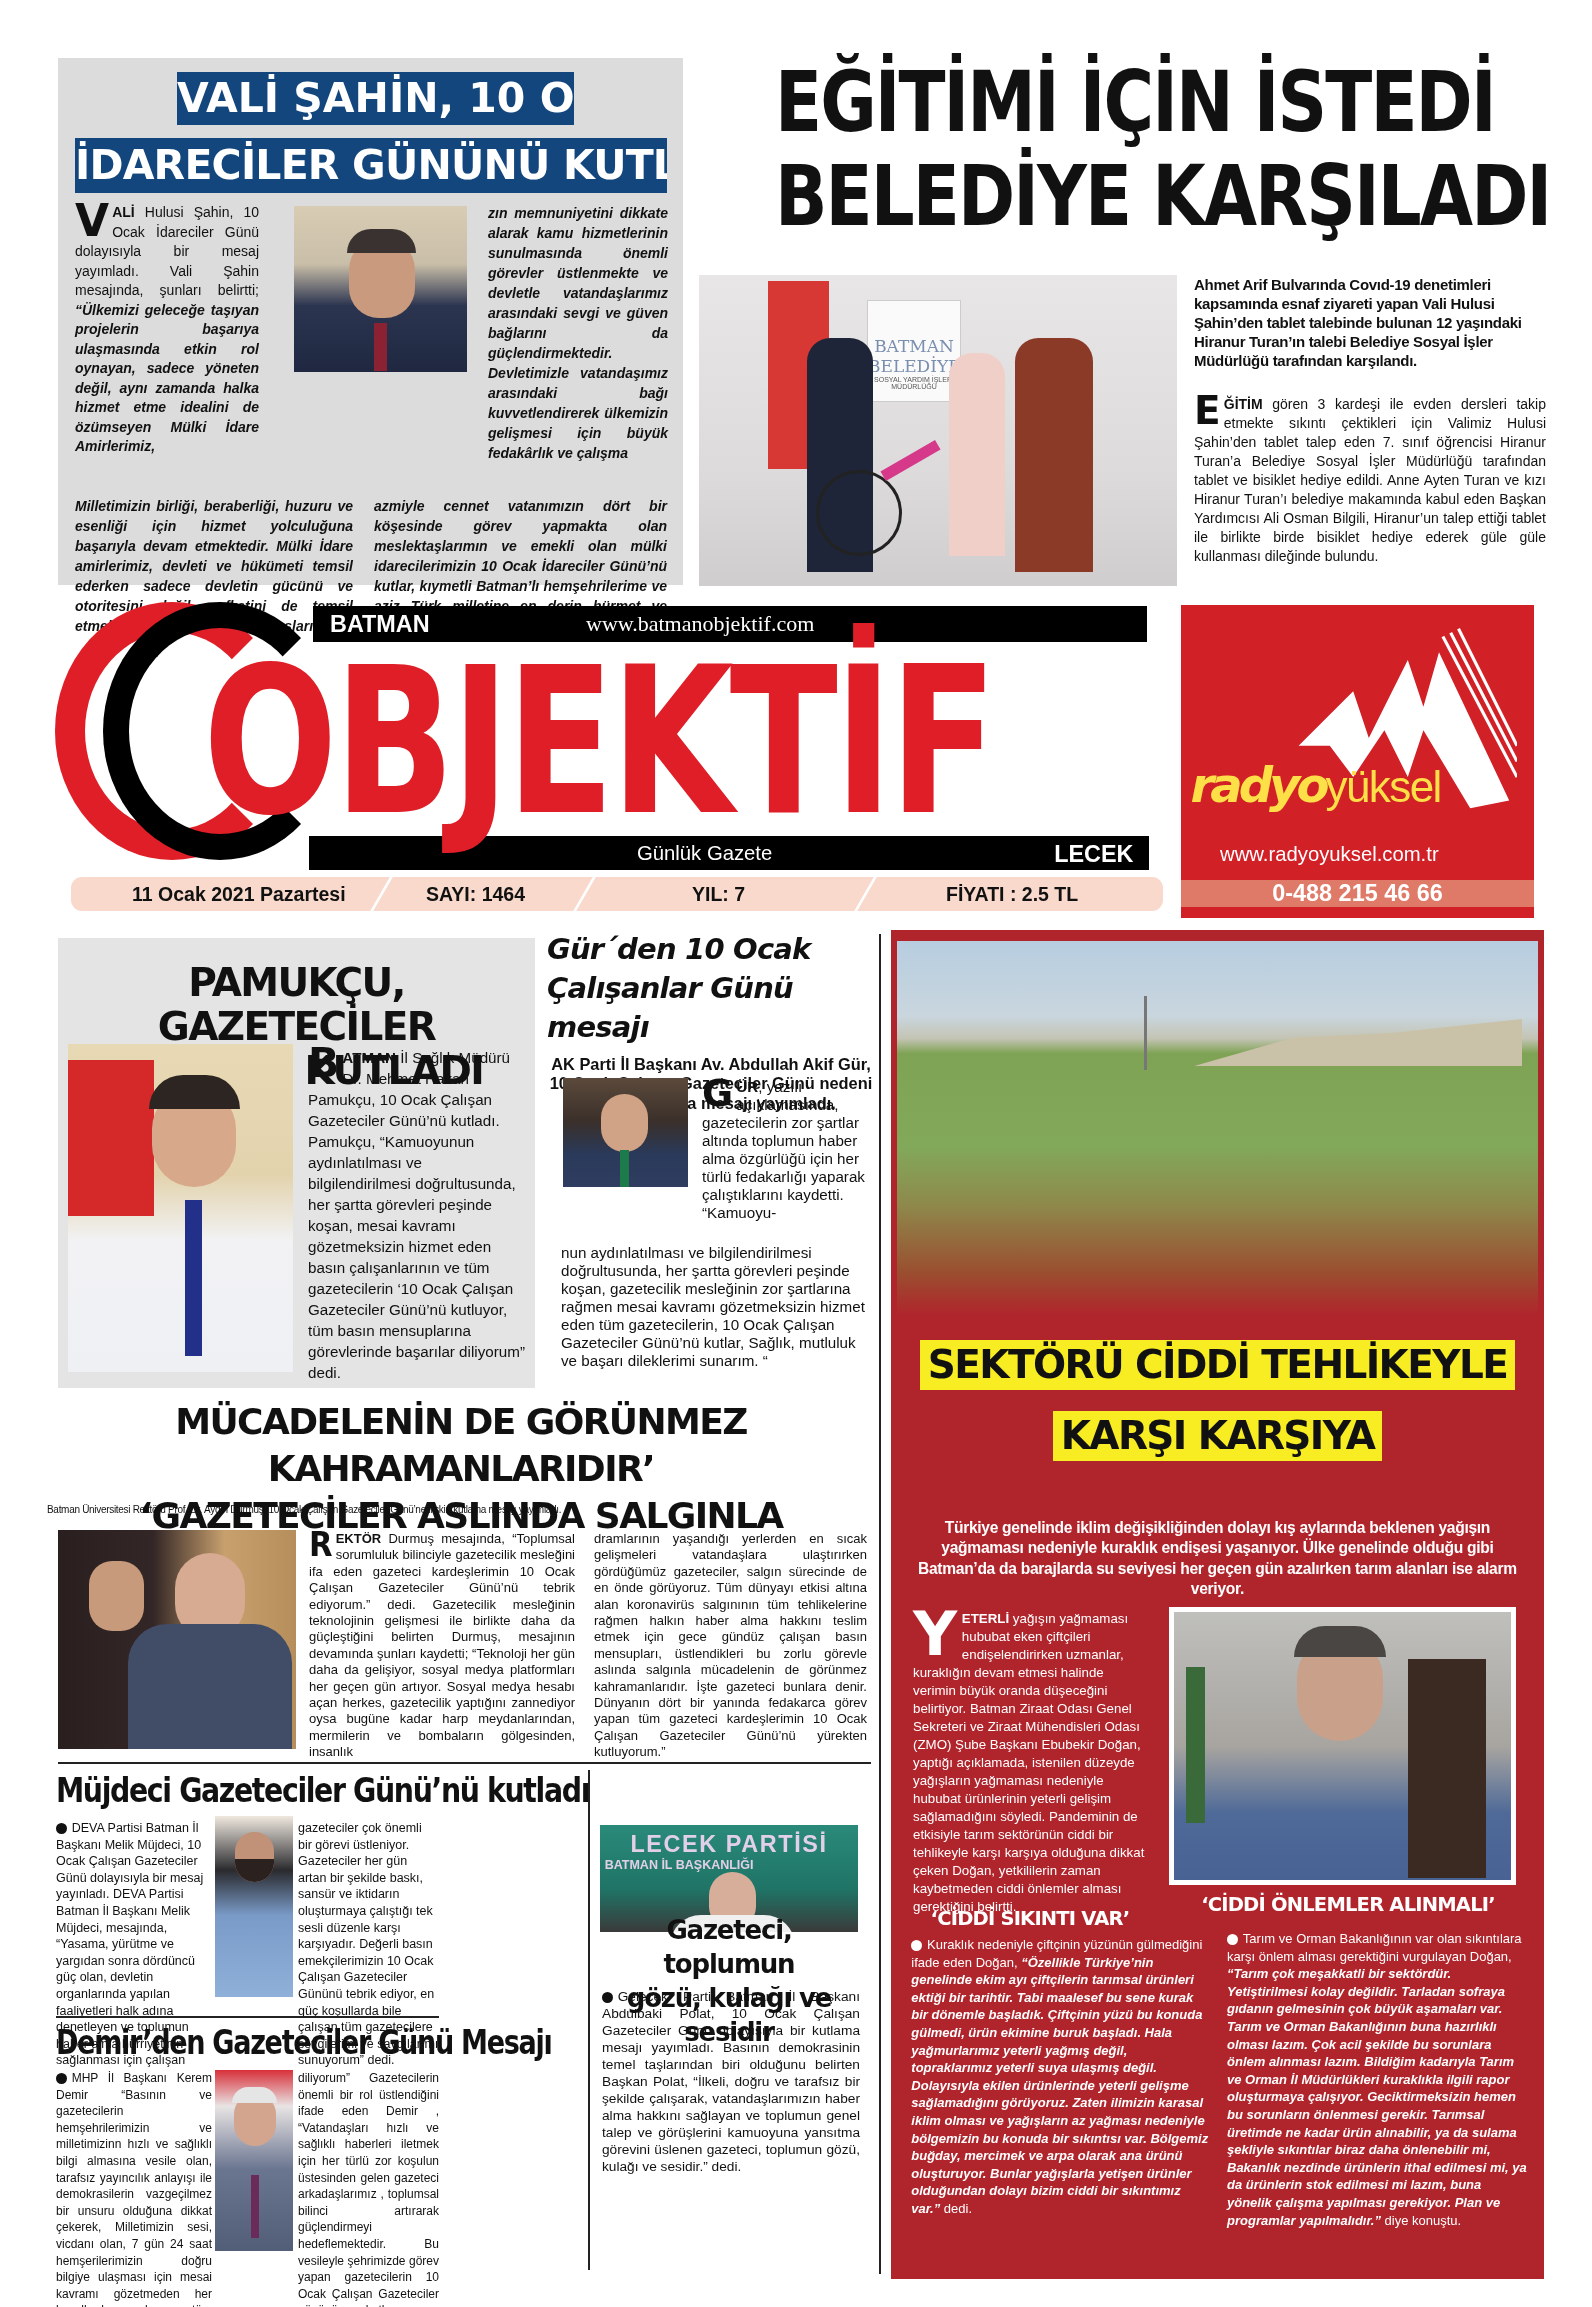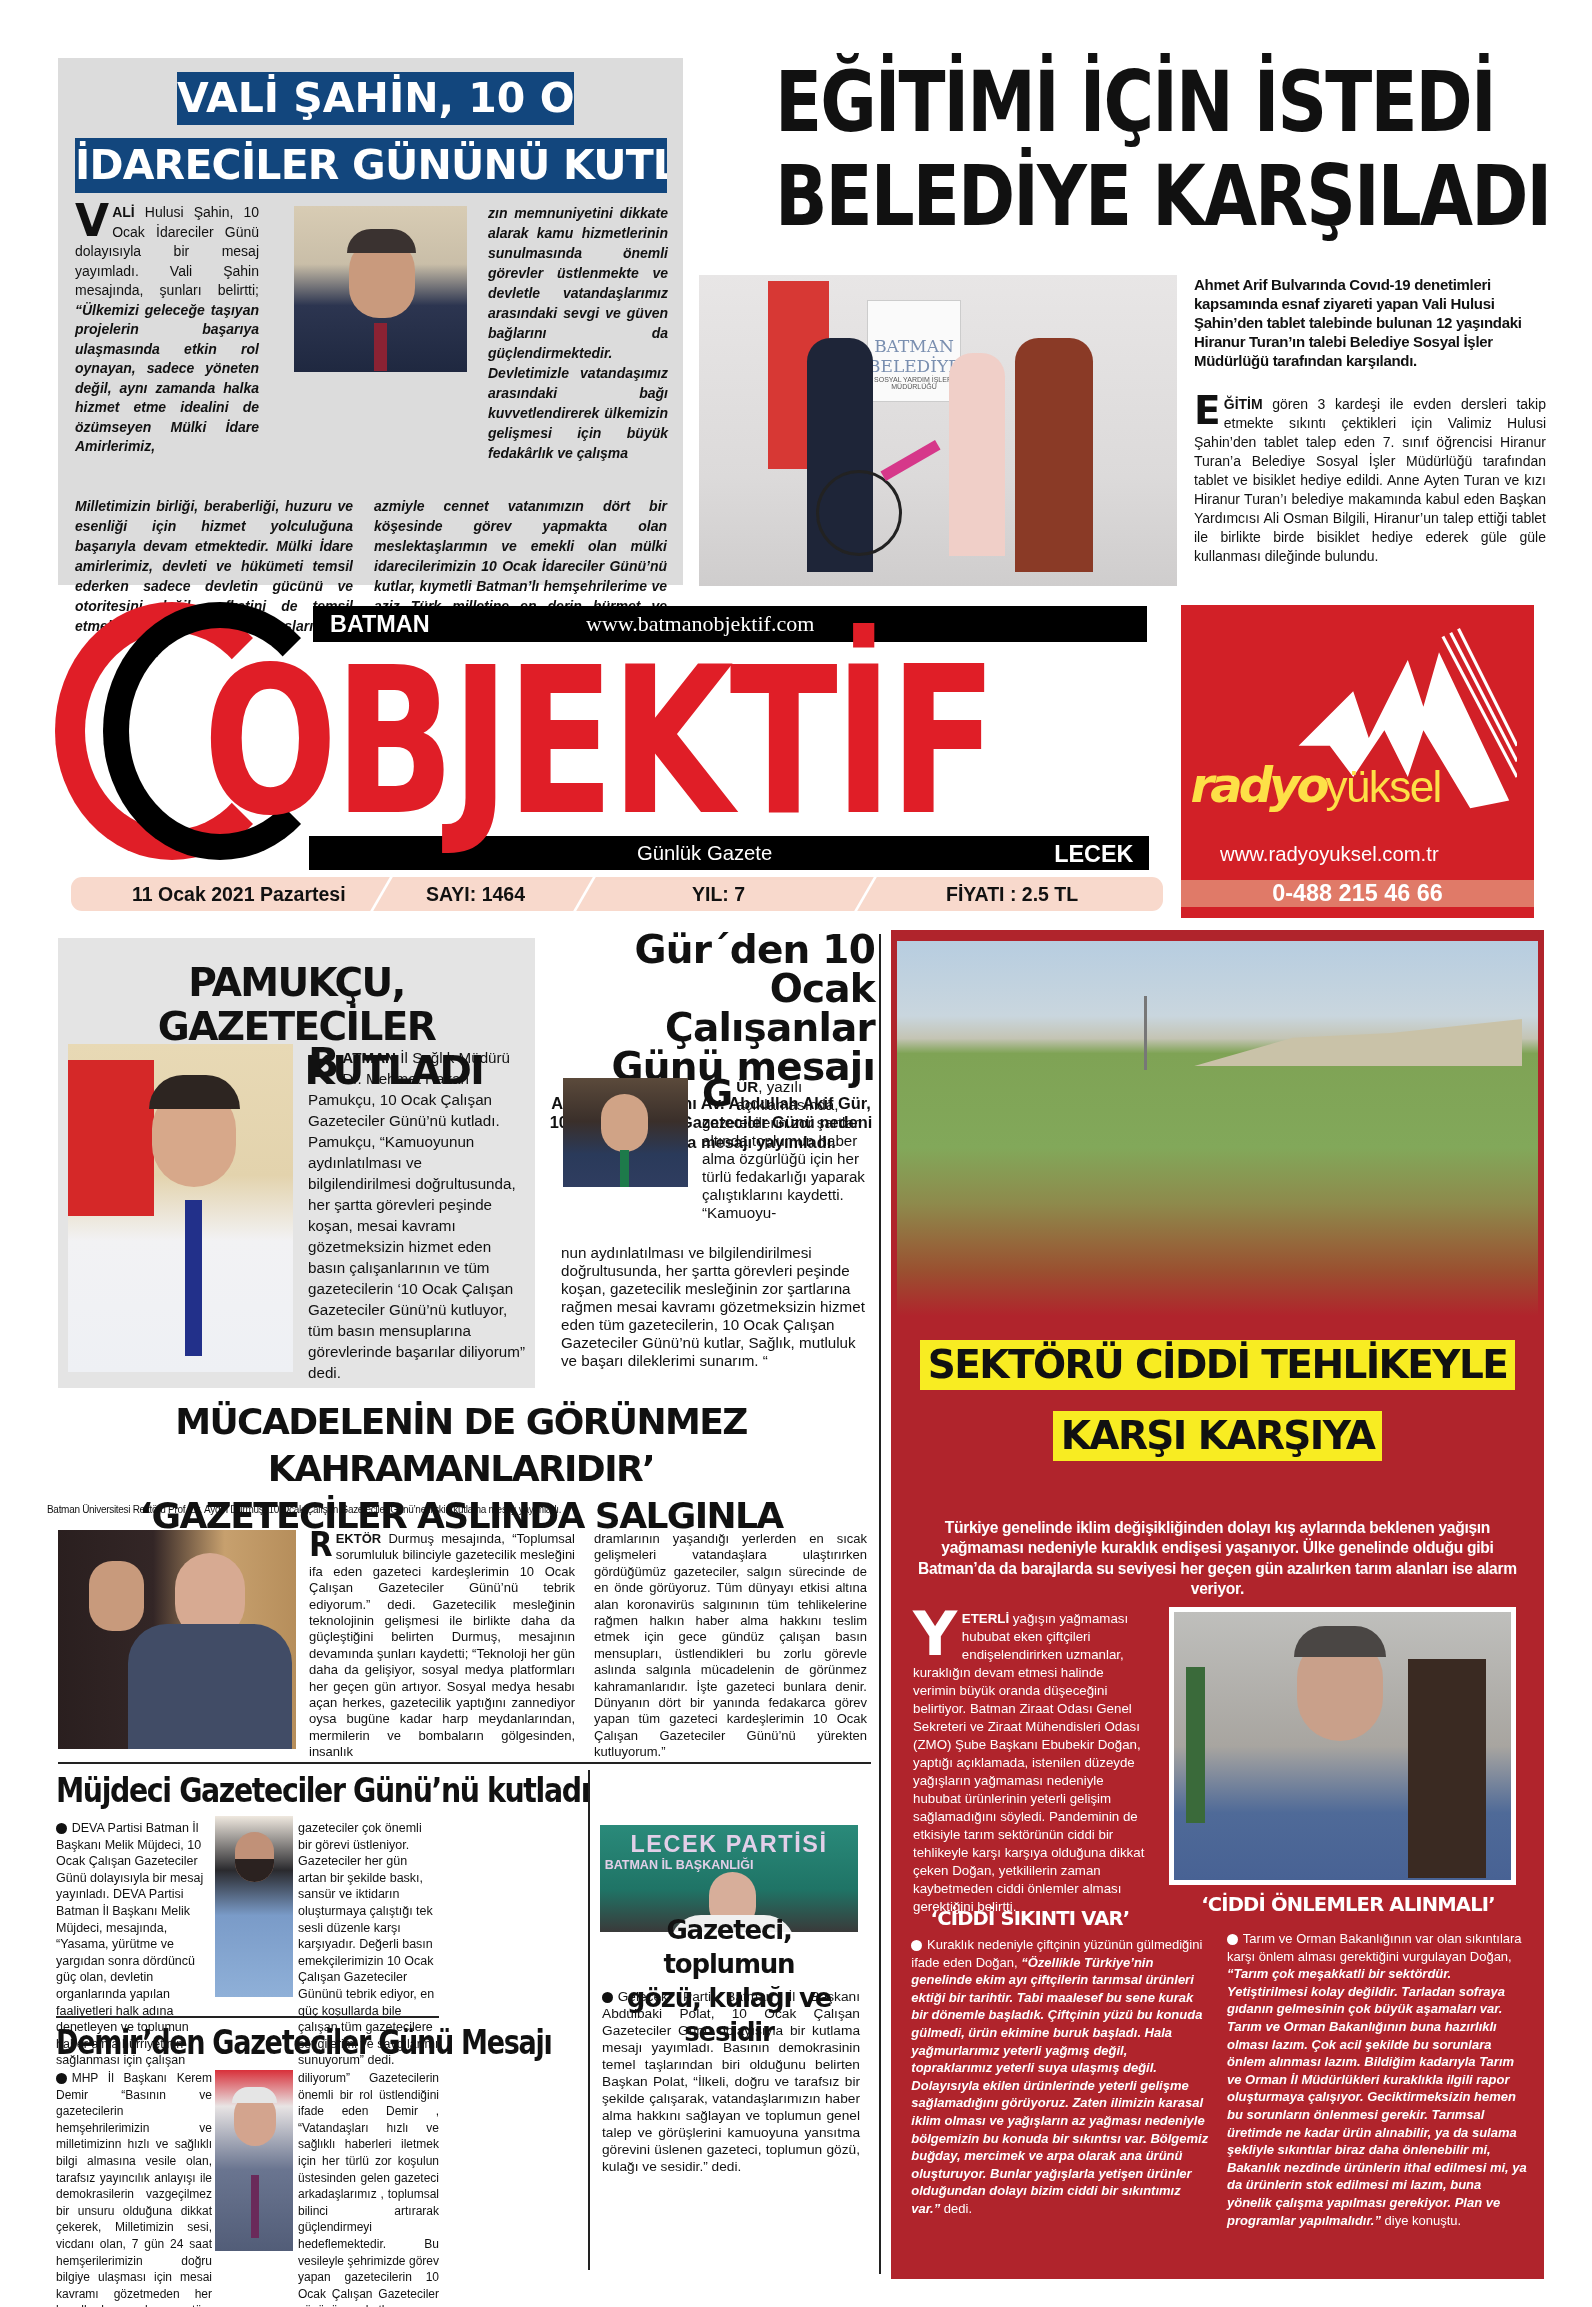--- a/index.html
+++ b/index.html
@@ -123,21 +123,21 @@
     <div class="abs" style="left:84px;top:43px;width:84px;height:100px;border-radius:42px;background:#d7a88a"></div>
     <div class="abs" style="left:81px;top:31px;width:91px;height:34px;border-radius:44px 44px 0 0;background:#2d2521"></div>
     <div class="abs" style="left:117px;top:156px;width:17px;height:156px;background:#22308a"></div>
   </div>
   <p class="abs" style="left:250px;top:109px;width:219px;font-size:15.2px;line-height:21px">
     <span class="dropcap" style="font-size:41px">B</span><b>ATMAN</b> <span>İl Sağlık Müdürü Dr. Mehmet Hakan Pamukçu, 10 Ocak Çalışan Gazeteciler Günü’nü kutladı. Pamukçu, “Kamuoyunun aydınlatılması ve bilgilendirilmesi doğrultusunda, her şartta görevleri peşinde koşan, mesai kavramı gözetmeksizin hizmet eden basın çalışanlarının ve tüm gazetecilerin ‘10 Ocak Çalışan Gazeteciler Günü’nü kutluyor, tüm basın mensuplarına görevlerinde başarılar diliyorum” dedi.</span>
   </p>
 </div>
 
 <div id="gur" class="abs">
-  <div style="text-align:right;font-family:'DejaVu Sans',sans-serif;font-weight:bold;font-size:39px;line-height:39px;letter-spacing:-0.8px">
+  <div style="text-align:left;font-family:'DejaVu Sans',sans-serif;font-weight:bold;font-style:italic;font-size:29px;line-height:39px;letter-spacing:-0.8px">
     <div>Gür´den 10 Ocak</div>
     <div>Çalışanlar Günü mesajı</div>
   </div>
   <div style="text-align:center;font-weight:bold;font-size:16.4px;line-height:19.5px;margin-top:7.8px">AK Parti İl Başkanı Av. Abdullah Akif Gür, 10 Ocak Çalışan Gazeteciler Günü nedeni ile bir kutlama mesajı yayımladı.</div>
   <div class="photo" style="left:15.6px;top:148px;width:125px;height:109px;background:linear-gradient(180deg,#5b4a3b 0%,#3a2f2a 40%,#2a3a5a 70%,#2f3d60 100%)">
     <div class="abs" style="left:38px;top:15.6px;width:47px;height:58px;border-radius:23.4px;background:#d0a386"></div>
     <div class="abs" style="left:57px;top:72px;width:9.4px;height:38px;background:#1d7a4a"></div>
   </div>
   <p class="abs" style="left:155px;top:148px;width:168px;font-size:15.2px;line-height:18px">
     <span class="dropcap" style="font-size:38px">G</span><b>ÜR</b><span>, yazılı açıklamasında, gazetecilerin zor şartlar altında toplumun haber alma özgürlüğü için her türlü fedakarlığı yaparak çalıştıklarını kaydetti. “Kamuoyu-</span>

